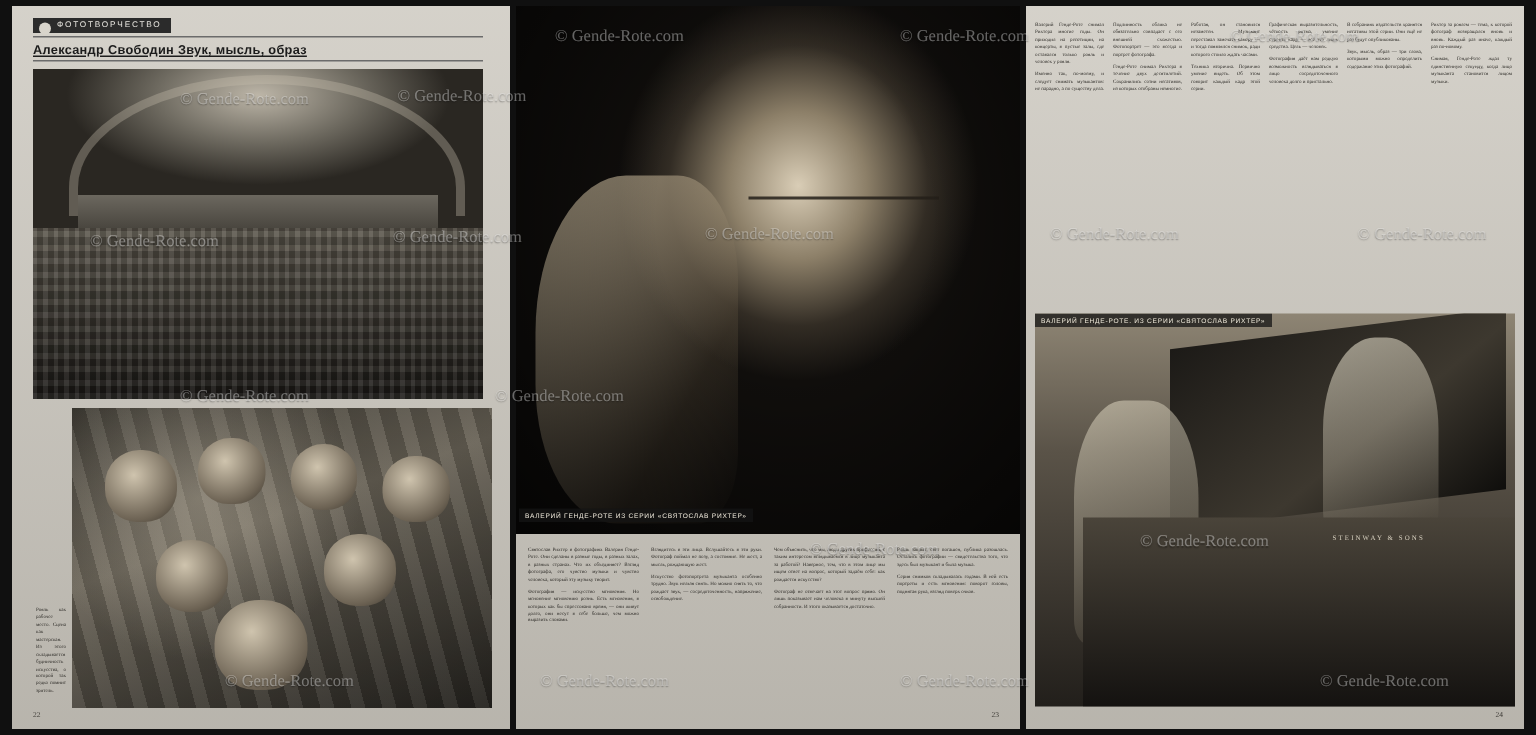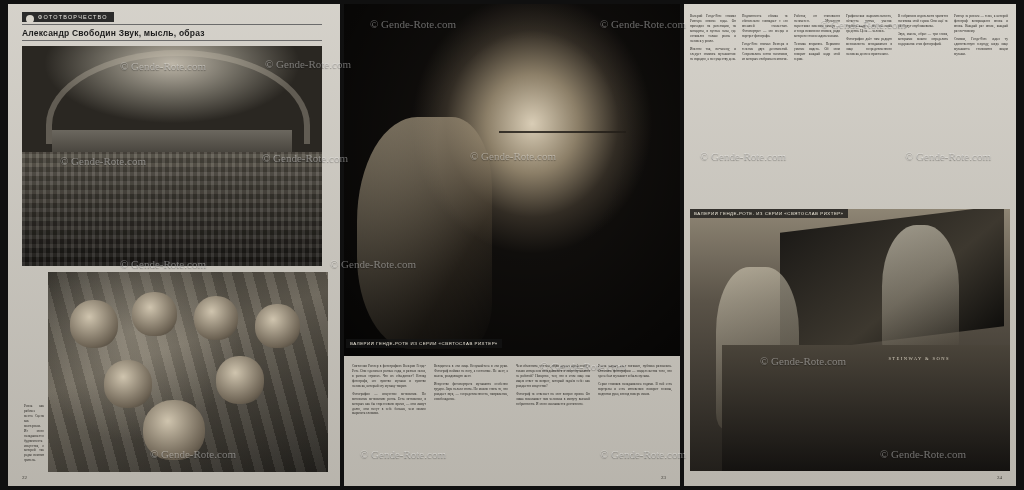--- a/index.html
+++ b/index.html
@@ -57,20 +57,21 @@
     border-radius: 50%;
     background: #d8d4cb;
   }
   .headline {
     position: absolute;
     left: 14px; top: 24px;
     font-size: 8.5px;
     color: #1c1c1c;
     font-weight: bold;
     letter-spacing: 0.2px;
+    text-decoration: underline;
   }
   .rule {
     position: absolute;
     left: 14px; top: 20px;
     width: 300px; height: 1px;
     background: #6b6b6b;
   }
   .rule2 {
     position: absolute;
     left: 14px; top: 36px;

